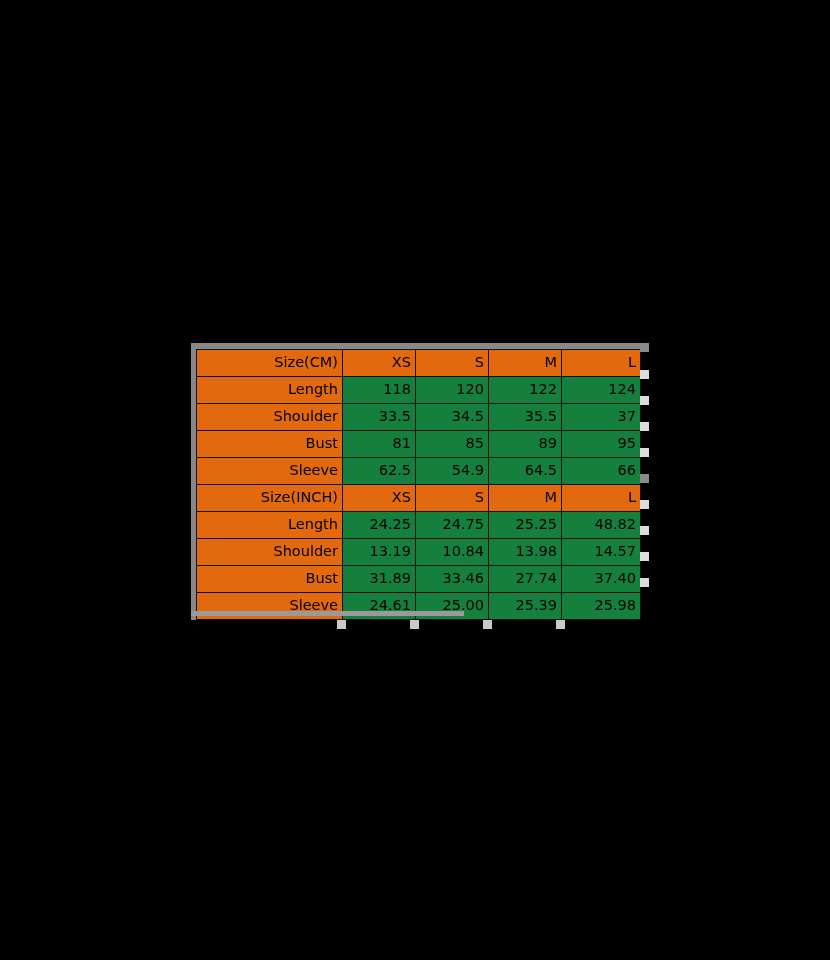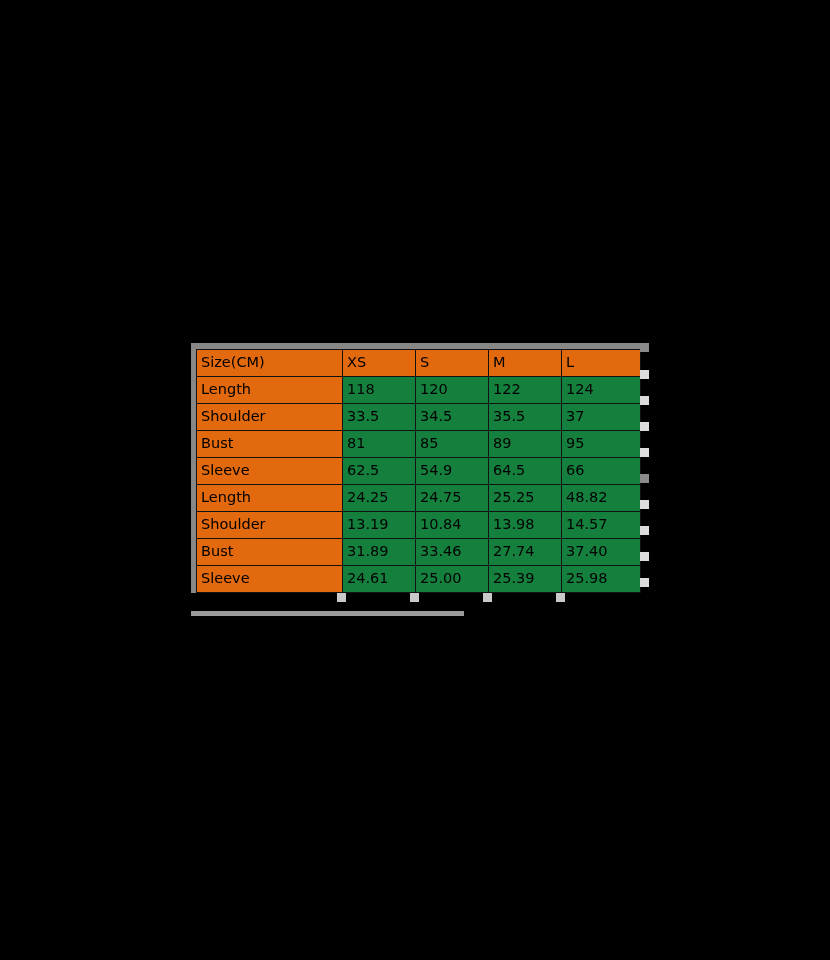--- a/index.html
+++ b/index.html
@@ -39,21 +39,21 @@
   }
 
   table.size-table td,
   table.size-table th {
     height: 26px;
     padding: 0 4px 1px 4px;
     font-size: 14.5px;
     line-height: 25px;
     color: #000000;
     font-weight: normal;
-    text-align: left;
+    text-align: right;
     vertical-align: middle;
     border: 1px solid #121212;
     box-sizing: border-box;
     white-space: nowrap;
     overflow: hidden;
   }
 
   
   col.c-label { width: 146px; }
   col.c-size  { width: 73px; }
@@ -154,20 +154,27 @@
         <td class="data-cell">95</td>
       </tr>
       <tr>
         <td class="label-cell">Sleeve</td>
         <td class="data-cell">62.5</td>
         <td class="data-cell">54.9</td>
         <td class="data-cell">64.5</td>
         <td class="data-cell">66</td>
       </tr>
 
+      <tr class="header-row">
+        <td class="label-cell">Size(INCH)</td>
+        <td class="label-cell">XS</td>
+        <td class="label-cell">S</td>
+        <td class="label-cell">M</td>
+        <td class="label-cell">L</td>
+      </tr>
 
       <tr>
         <td class="label-cell">Length</td>
         <td class="data-cell">24.25</td>
         <td class="data-cell">24.75</td>
         <td class="data-cell">25.25</td>
         <td class="data-cell">48.82</td>
       </tr>
       <tr>
         <td class="label-cell">Shoulder</td>

